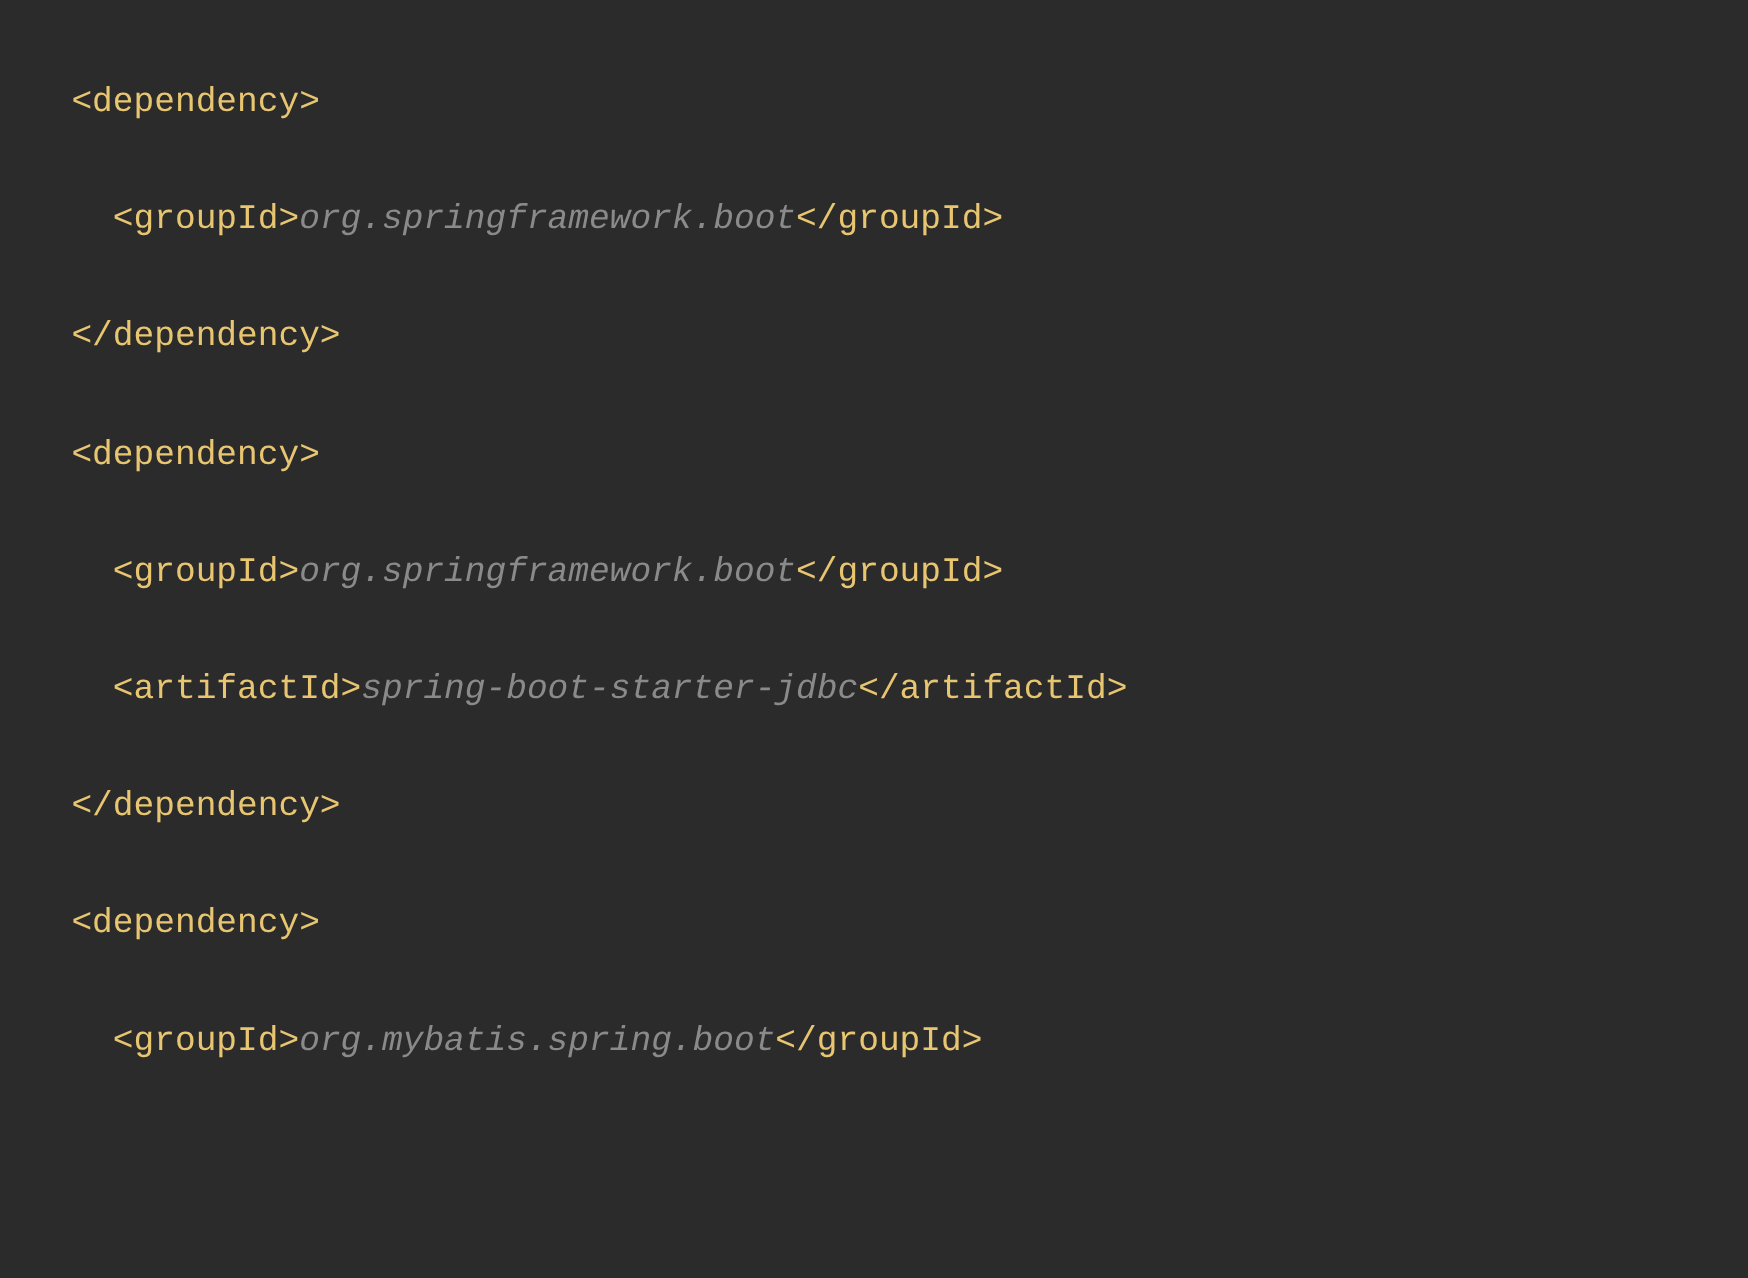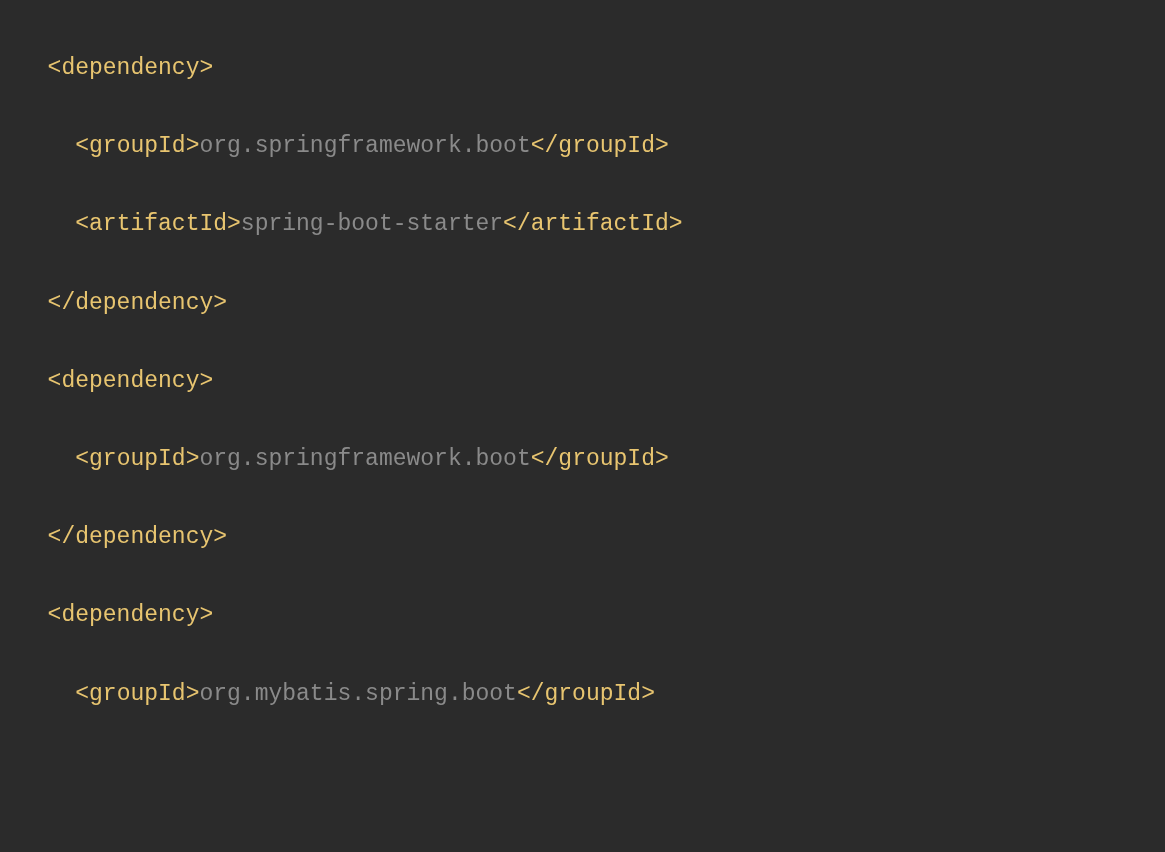--- a/index.html
+++ b/index.html
@@ -13,35 +13,36 @@
       position: relative;
     }
     .code-block {
       white-space: pre;
     }
     .tag {
       color: #e8c570;
     }
     .value {
       color: #8a8a8a;
+      font-style: italic;
     }
     .line {
       display: block;
     }
   </style>
 </head>
 <body>
 
 <div class="code-block">
 <span class="line">  <span class="tag">&lt;dependency&gt;</span></span>
 <span class="line">    <span class="tag">&lt;groupId&gt;</span><span class="value">org.springframework.boot</span><span class="tag">&lt;/groupId&gt;</span></span>
-<span class="line">    <span class="tag">&lt;artifactId&gt;</span><span class="value">spring-boot-starter</span><span class="tag">&lt;/artifactId&gt;</span></span>
 <span class="line">  <span class="tag">&lt;/dependency&gt;</span></span>
 <span class="line">  <span class="tag">&lt;dependency&gt;</span></span>
 <span class="line">    <span class="tag">&lt;groupId&gt;</span><span class="value">org.springframework.boot</span><span class="tag">&lt;/groupId&gt;</span></span>
+<span class="line">    <span class="tag">&lt;artifactId&gt;</span><span class="value">spring-boot-starter-jdbc</span><span class="tag">&lt;/artifactId&gt;</span></span>
 <span class="line">  <span class="tag">&lt;/dependency&gt;</span></span>
 <span class="line">  <span class="tag">&lt;dependency&gt;</span></span>
 <span class="line">    <span class="tag">&lt;groupId&gt;</span><span class="value">org.mybatis.spring.boot</span><span class="tag">&lt;/groupId&gt;</span></span>
 
 
 
 
 
 
 

